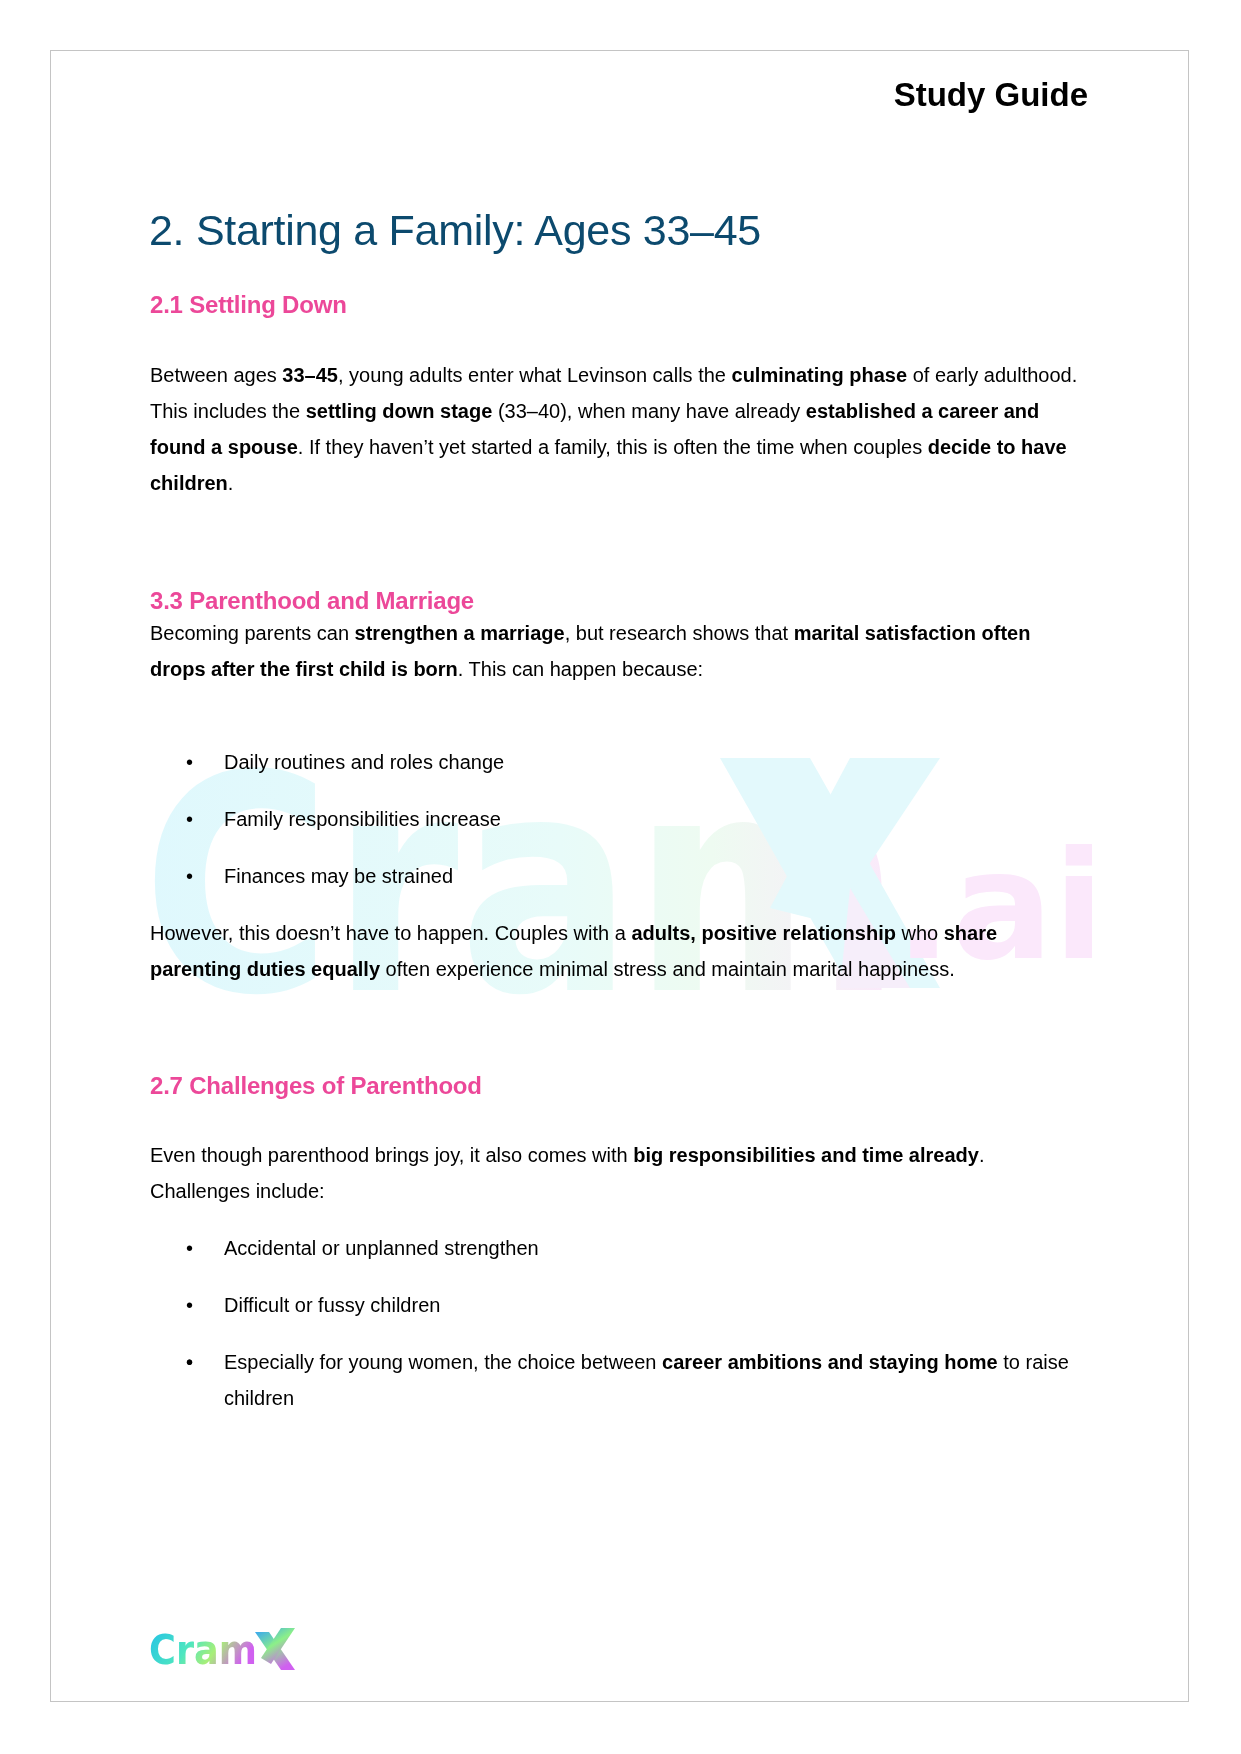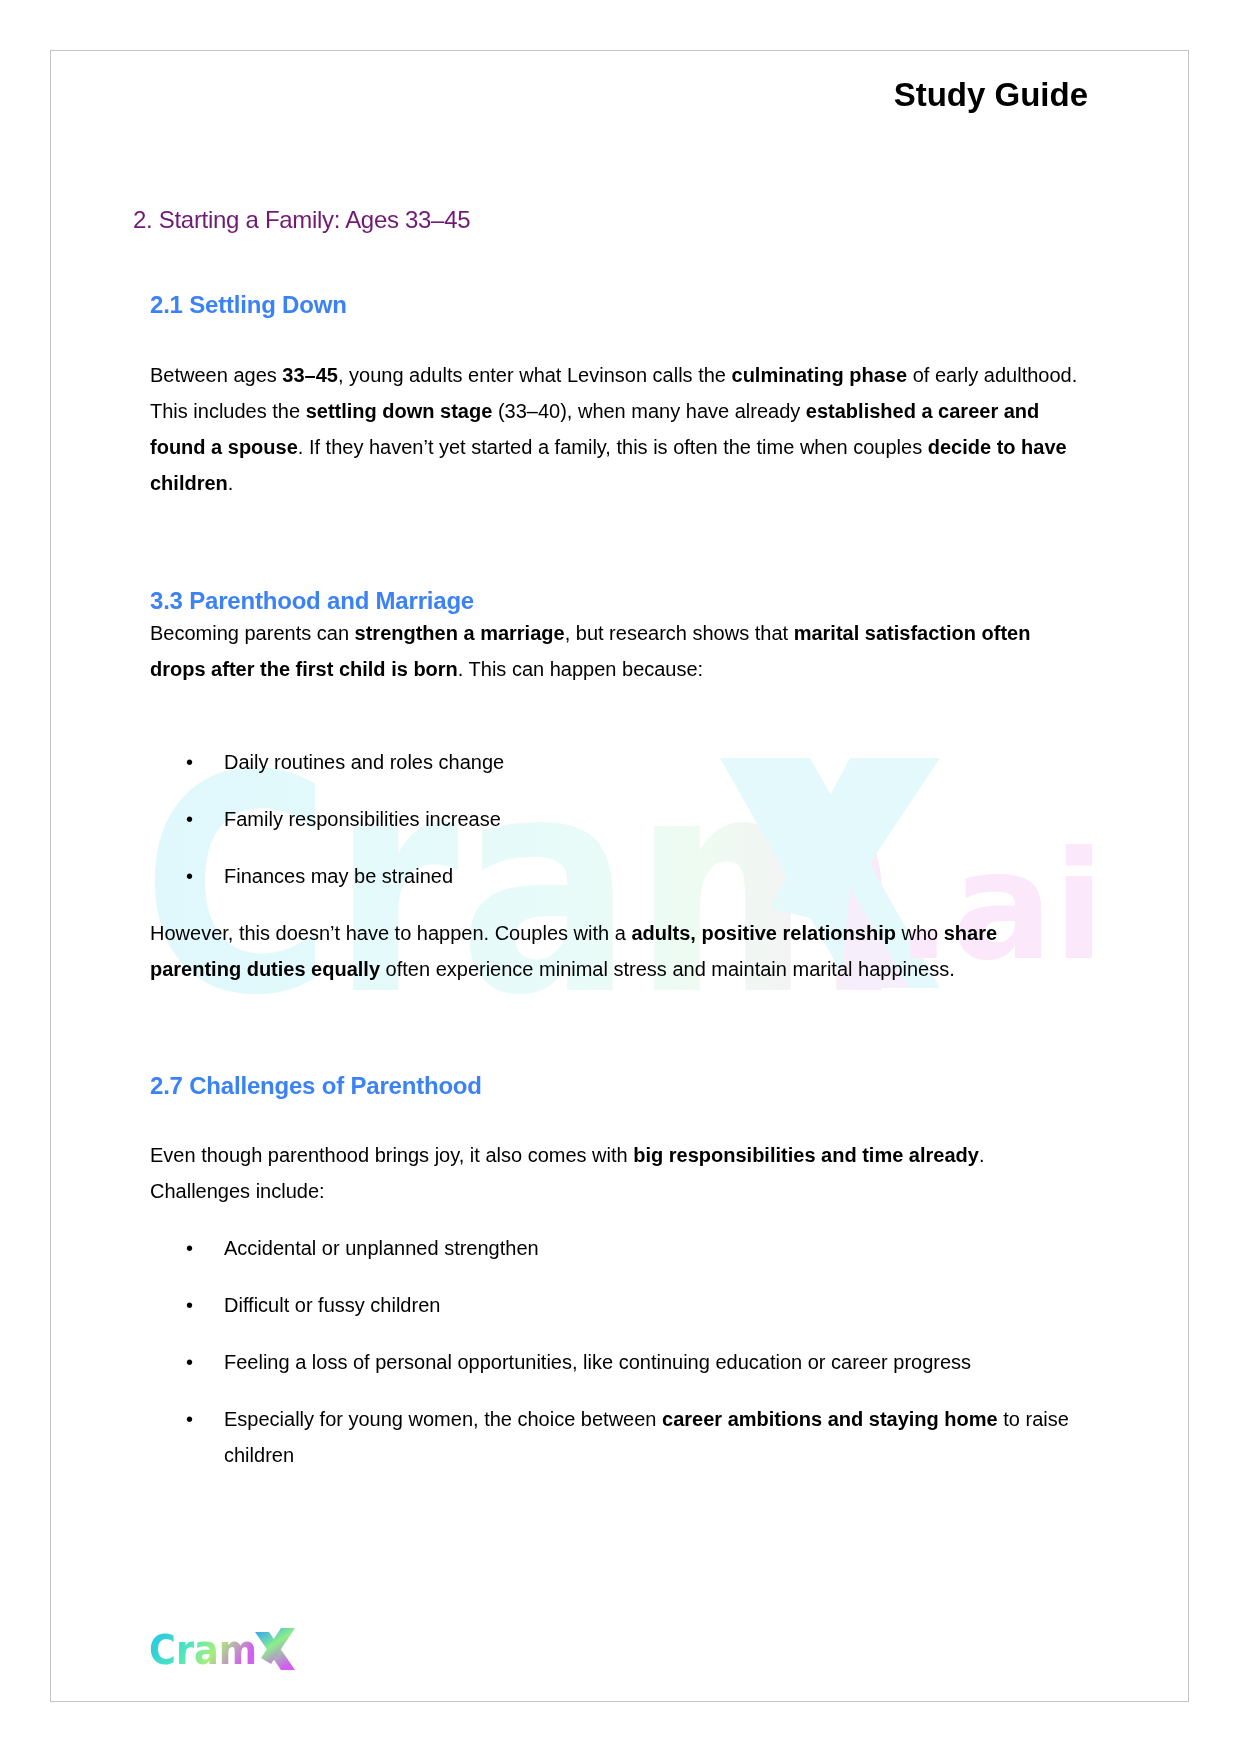--- a/index.html
+++ b/index.html
@@ -2,23 +2,23 @@
 <html><head>
 <meta charset="utf-8">
 <style>
   html, body { margin:0; padding:0; background:#ffffff; }
   body { width:1241px; height:1754px; position:relative; overflow:hidden;
          font-family:"Liberation Sans", sans-serif; color:#000; }
   .page-frame { position:absolute; left:50px; top:50px; width:1139px; height:1652px;
                 border:1px solid #c4c4c4; box-sizing:border-box; }
   .header-title { position:absolute; right:153px; top:76px; font-size:33px; font-weight:bold;
                   letter-spacing:0px; }
-  .h1 { position:absolute; left:133px; top:206px; font-size:24px; color:#701a75;
+  .h1 { position:absolute; left:149px; top:206px; font-size:43px; color:#0c4a6e;
         font-family:"Liberation Sans", sans-serif; font-weight:normal; letter-spacing:-0.3px; }
-  .h2 { position:absolute; left:150px; font-size:24px; font-weight:bold; color:#3b82f6; letter-spacing:-0.2px; }
+  .h2 { position:absolute; left:150px; font-size:24px; font-weight:bold; color:#ec4899; letter-spacing:-0.2px; }
   .para { position:absolute; left:150px; width:930px; font-size:20px; line-height:36px; }
   .para b { font-weight:bold;text-align:center; }
   .bullets { position:absolute; left:150px; margin:0; padding:0; list-style:none; width:930px; }
   .bullets li { position:relative; padding-left:74px; font-size:20px; line-height:36px; margin-bottom:21px; }
   .bullets li .dot { position:absolute; left:36px; top:0; }
   .watermark { position:absolute; left:150px; top:758px; width:942px; height:240px; pointer-events:none; z-index:0; }
   .content { position:relative; z-index:1; }
   .logo { position:absolute; left:149px; top:1620px; width:150px; height:54px; }
 </style>
 </head>
@@ -57,21 +57,21 @@
     <li><span class="dot">•</span><span>Family responsibilities increase</span></li>
     <li><span class="dot">•</span><span>Finances may be strained</span></li>
   </ul>
   <div class="para" style="top:915px"><span>However, this doesn’t have to happen. Couples with a </span><b>adults, positive relationship</b><span> who </span><b>share parenting duties equally</b><span> often experience minimal stress and maintain marital happiness.</span></div>
 
   <div class="h2" style="top:1072px">2.7 Challenges of Parenthood</div>
   <div class="para" style="top:1137px"><span>Even though parenthood brings joy, it also comes with </span><b>big responsibilities and time already</b><span>. Challenges include:</span></div>
   <ul class="bullets" style="top:1230px">
     <li><span class="dot">•</span><span>Accidental or unplanned strengthen</span></li>
     <li><span class="dot">•</span><span>Difficult or fussy children</span></li>
-    <li><span class="dot">•</span><span>Feeling a loss of personal opportunities, like continuing education or career progress</span></li>
+    <li><span class="dot">•</span></li>
     <li><span class="dot">•</span><span><span>Especially for young women, the choice between </span><b>career ambitions and staying home</b><span> to raise children</span></span></li>
   </ul>
 </div>
 
 <svg class="logo" viewBox="0 0 150 54" xmlns="http://www.w3.org/2000/svg">
   <defs>
     <linearGradient id="lg" x1="0" y1="0" x2="1" y2="0.3">
       <stop offset="0" stop-color="#22c1e8"></stop>
       <stop offset="0.45" stop-color="#4ee6c0"></stop>
       <stop offset="0.7" stop-color="#a8ef78"></stop>

